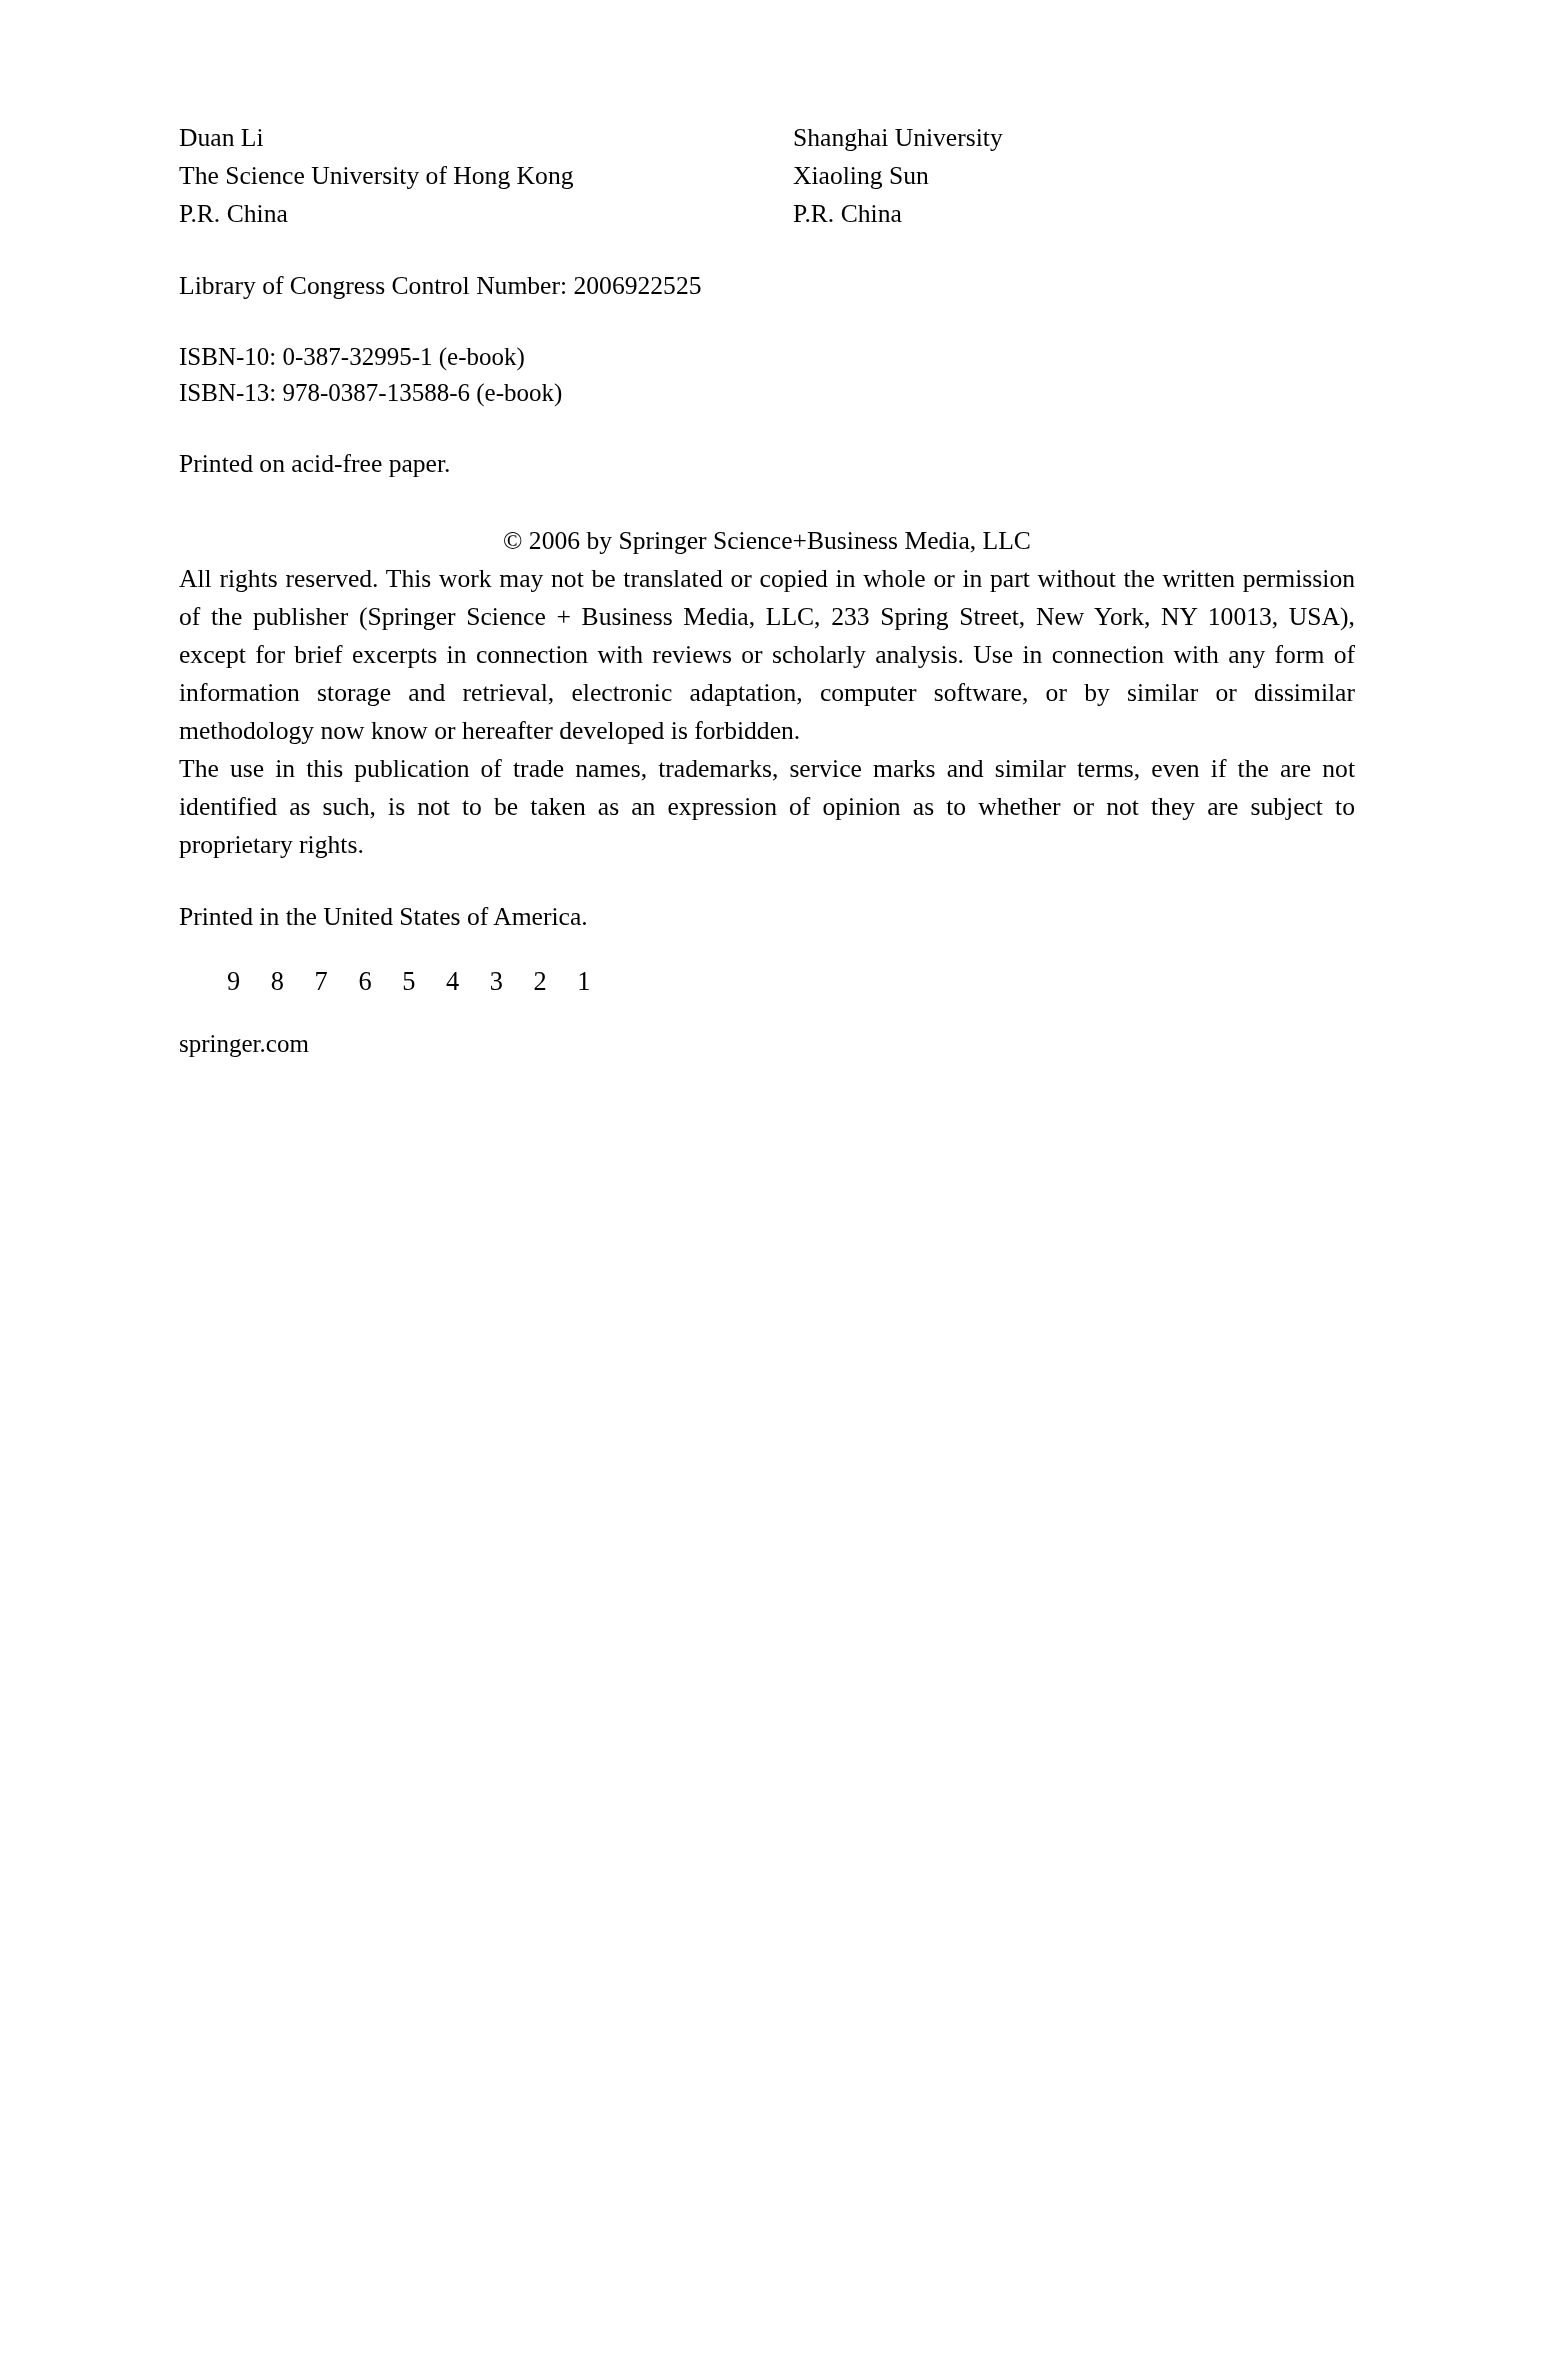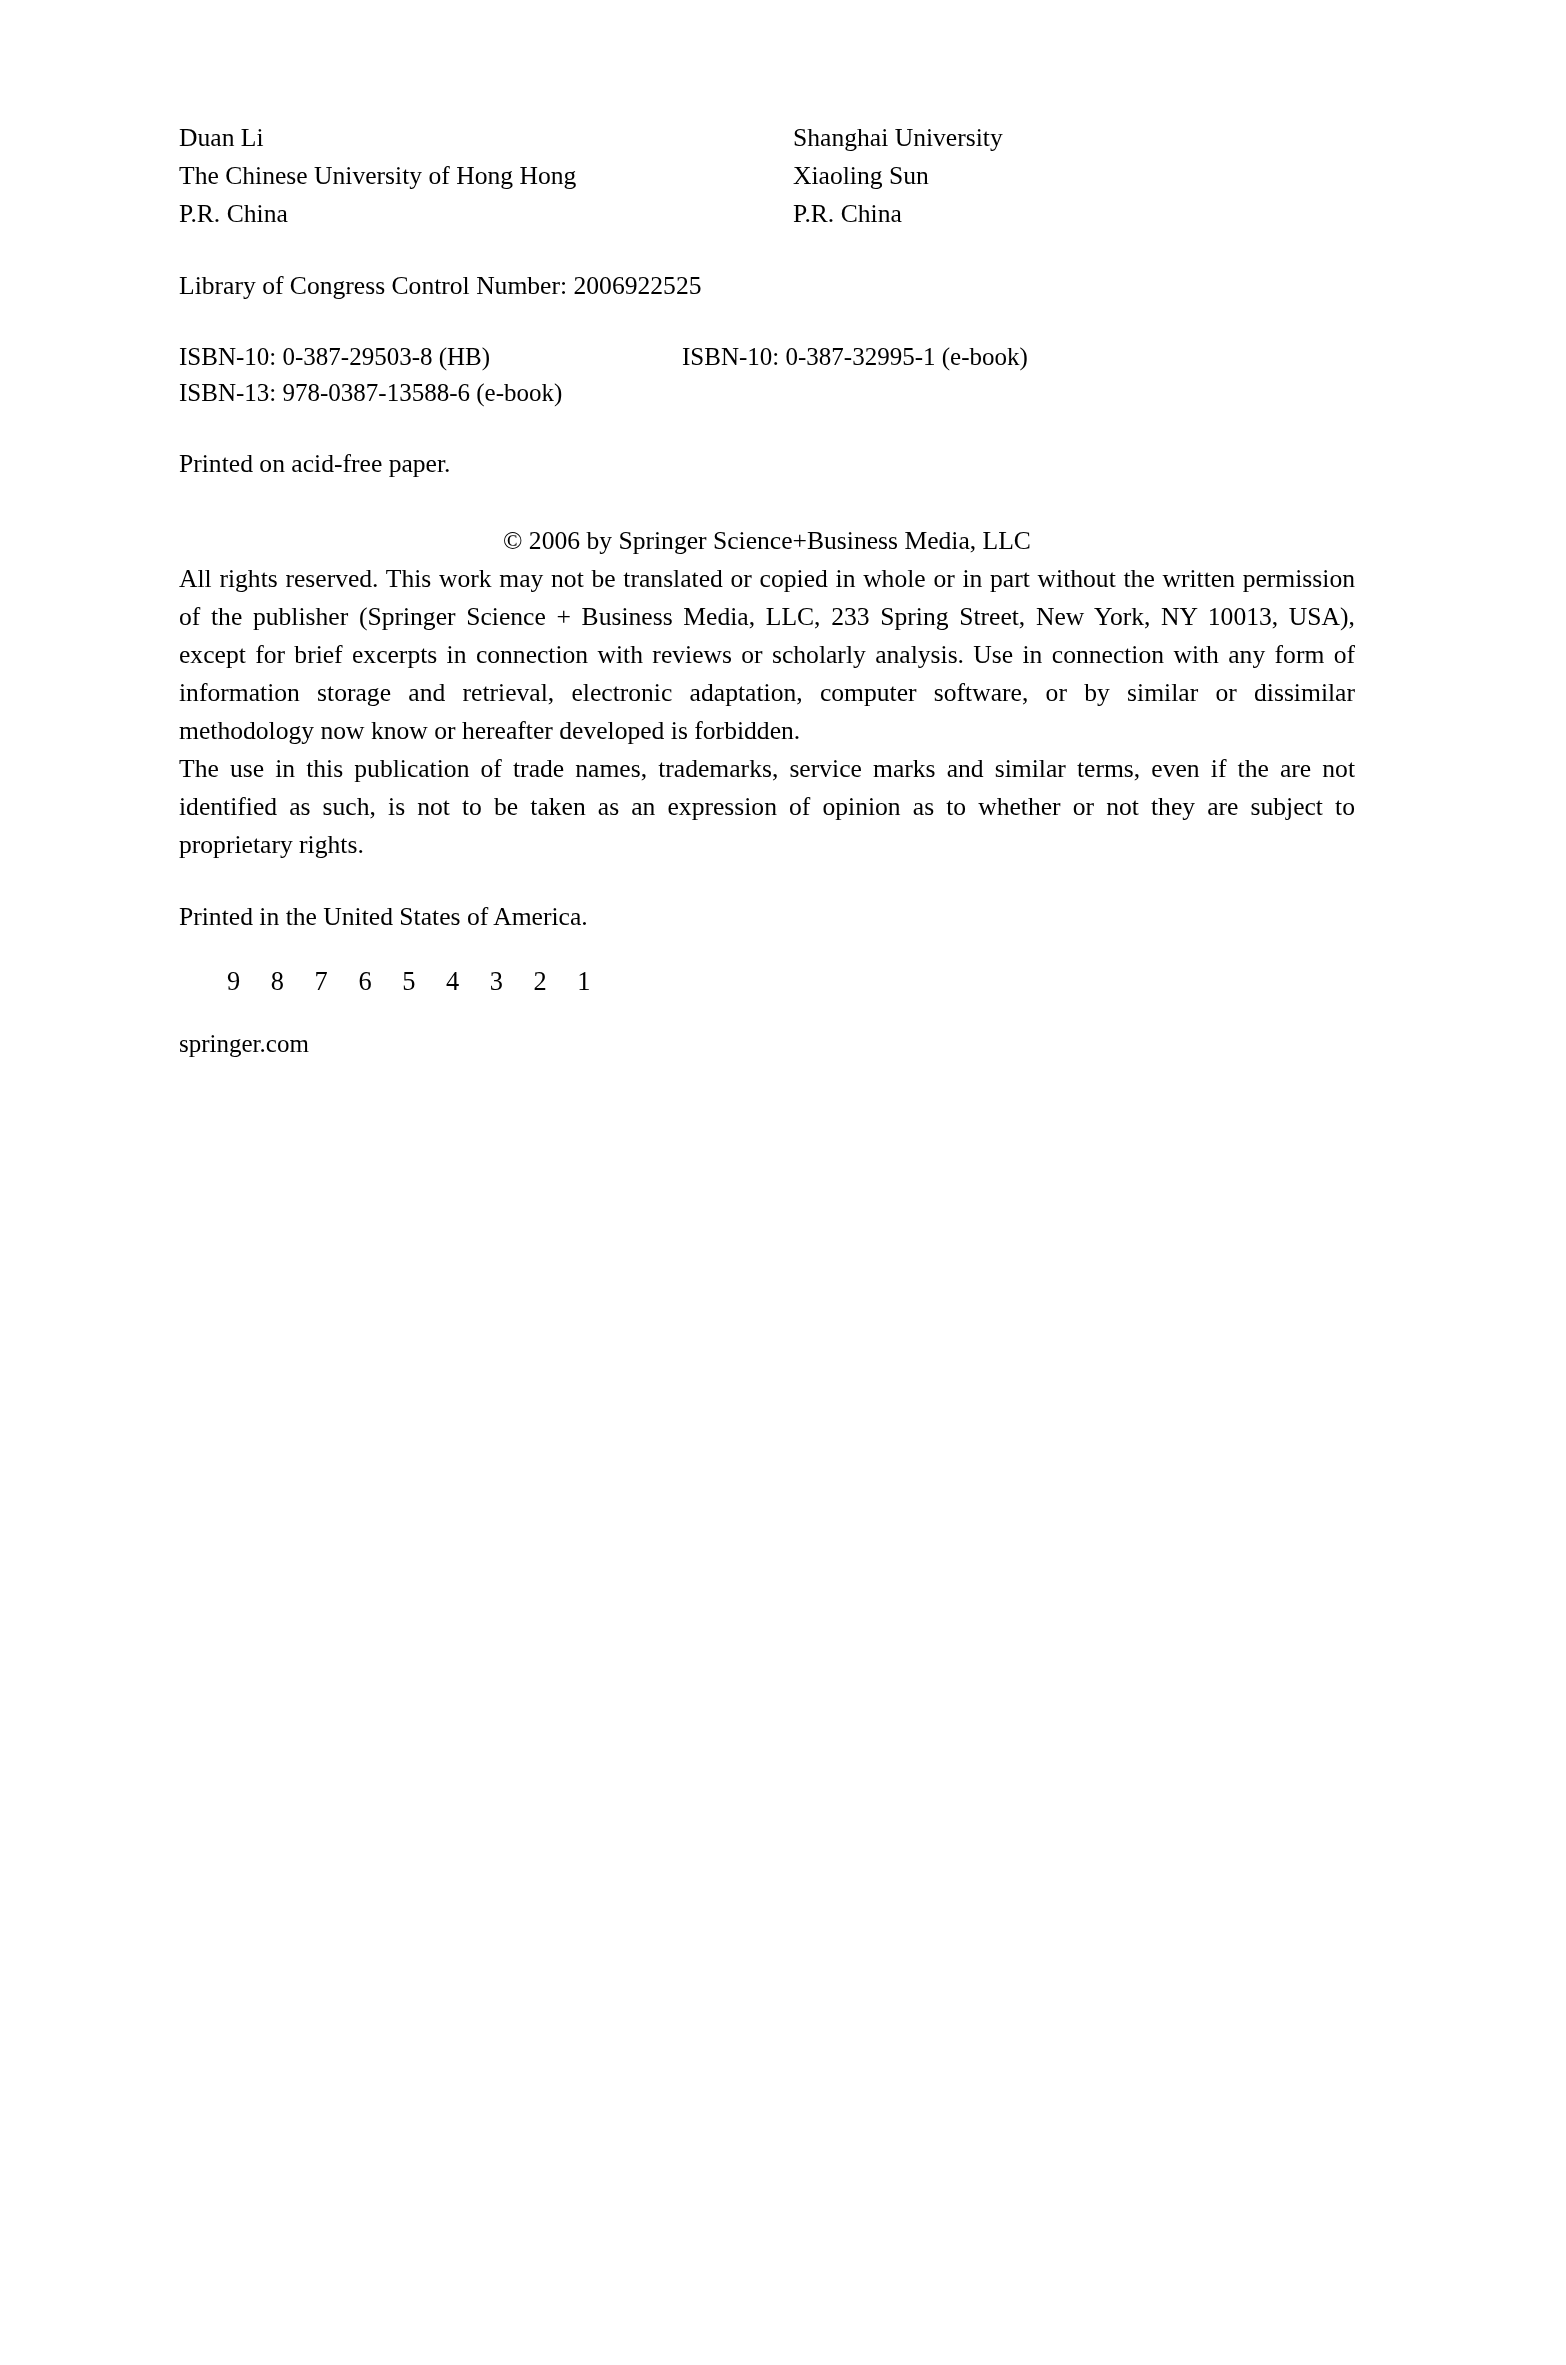--- a/index.html
+++ b/index.html
@@ -94,39 +94,38 @@
 </style>
 </head>
 <body>
 
 <div class="page" data-name="copyright-page">
   <div class="content" data-name="page-content">
 
     <div class="authors" data-name="author-block">
       <div class="col-left" data-name="author-column-left">
         <div data-name="author-1-name">Duan Li</div>
-        <div data-name="author-1-affiliation">The Chinese University of Hong Hong</div>
+        <div data-name="author-1-affiliation">The Science University of Hong Kong</div>
         <div data-name="author-1-country">P.R. China</div>
       </div>
       <div class="col-right" data-name="author-column-right">
         <div data-name="author-2-affiliation">Shanghai University</div>
         <div data-name="author-2-name">Xiaoling Sun</div>
         <div data-name="author-2-country">P.R. China</div>
       </div>
     </div>
 
     <div class="gap-md" data-name="spacer-after-authors"></div>
 
     <div class="line" data-name="library-of-congress-line">Library of Congress Control Number:  2006922525</div>
 
     <div class="gap-md" data-name="spacer-after-loc"></div>
 
     <div class="isbn-block" data-name="isbn-block">
       <div class="isbn-row" data-name="isbn-row">
-        <span class="isbn-left" data-name="isbn-10-print">ISBN-10:  0-387-29503-8 (HB)</span>
         <span class="isbn-right" data-name="isbn-10-ebook">ISBN-10:  0-387-32995-1 (e-book)</span>
       </div>
       <div class="isbn-row" data-name="isbn-row">
         <span class="isbn-right" data-name="isbn-13-ebook">ISBN-13:  978-0387-13588-6 (e-book)</span>
       </div>
     </div>
 
     <div class="gap-md" data-name="spacer-after-isbn"></div>
 
     <div class="line" data-name="acid-free-paper-line">Printed on acid-free paper.</div>

